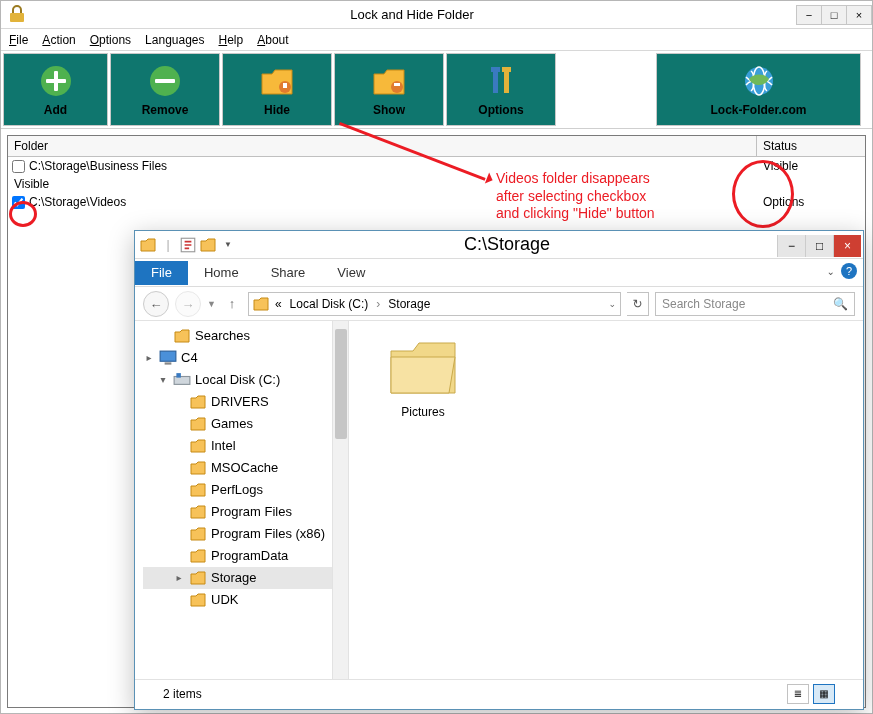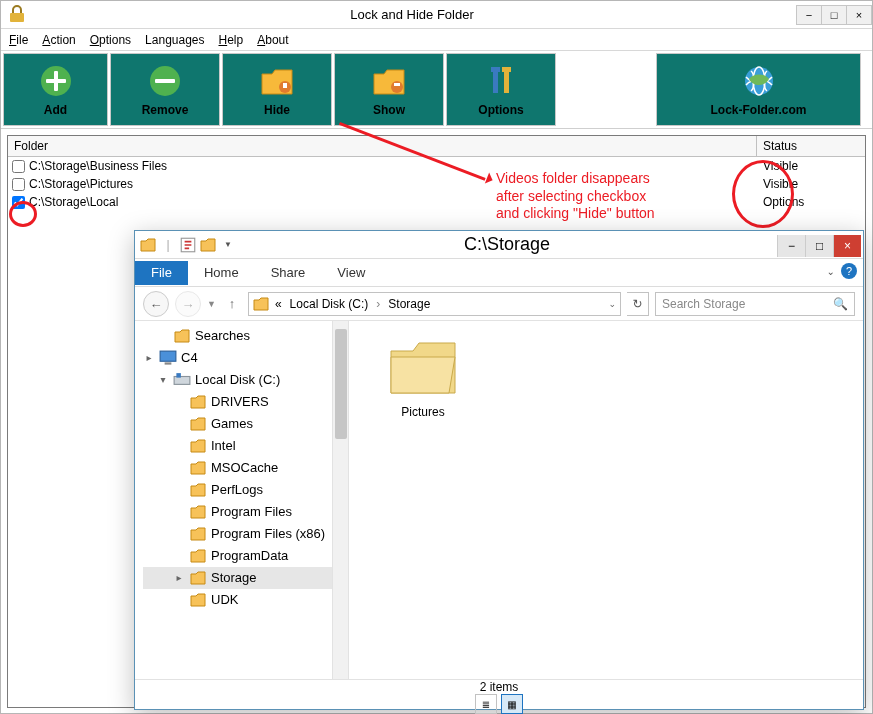--- a/index.html
+++ b/index.html
@@ -131,21 +131,21 @@
   .indent1 { padding-left: 14px; }
   .indent2 { padding-left: 30px; }
   .nav-scroll { position: absolute; right: 0; top: 0; width: 16px; height: 100%; background: #f1f1f1; border-left: 1px solid #e2e2e2; }
   .nav-scroll .thumb { position: absolute; left: 2px; top: 8px; width: 12px; height: 110px; background: #c6c6c6; border-radius: 2px; }
 
   .content-pane { flex: 1; position: relative; padding: 14px 0 0 24px; display: flex; gap: 60px; align-items: flex-start; }
   .folder-card { display: flex; flex-direction: column; align-items: center; width: 100px; font-size: 12px; }
   .folder-card svg { width: 76px; height: 64px; }
   .folder-card .fname { margin-top: 6px; text-align: center; }
 
-  .statusbar { height: 28px; border-top: 1px solid #e2e2e2; display: flex; align-items: center; padding: 0 28px; font-size: 12px; justify-content: space-between; flex-direction: column; }
+  .statusbar { height: 28px; border-top: 1px solid #e2e2e2; display: flex; align-items: center; padding: 0 28px; font-size: 12px; justify-content: space-between; }
   .viewbtns { display: flex; gap: 4px; }
   .viewbtn { width: 22px; height: 20px; border: 1px solid #c2c2c2; display: flex; align-items: center; justify-content: center; font-size: 10px; }
   .viewbtn.active { border-color: #1e74c1; background: #d7e9f7; }
 
   
   .folder-mini { width: 16px; height: 14px; }
 </style>
 </head>
 <body>
 
@@ -234,30 +234,26 @@
     </div>
     <div class="rows">
       <div class="row">
         <div class="cell-folder">
             <input type="checkbox" style="">
             <span>C:\Storage\Business Files</span>
           </div>
         <div class="cell-status">Visible</div>
       </div>
       <div class="row">
-        <div class="cell-folder">
-            <input type="checkbox" style="">
-            <span>C:\Storage\Pictures</span>
-          </div>
         <div class="cell-status">Visible</div>
       </div>
       <div class="row">
         <div class="cell-folder">
             <input type="checkbox" checked="" style="">
-            <span>C:\Storage\Local</span>
+            <span>C:\Storage\Videos</span>
           </div>
         <div class="cell-status">Options</div>
       </div>
     </div>
   </div>
 </div>
 
 <div class="circle" style="left:9px; top:201px; width:28px; height:26px;"></div>
 <div class="circle" style="left:732px; top:160px; width:62px; height:68px;"></div>
 <div class="arrow-line" style="left:340px; top:122px; width:156px; transform:rotate(21deg);"></div>

